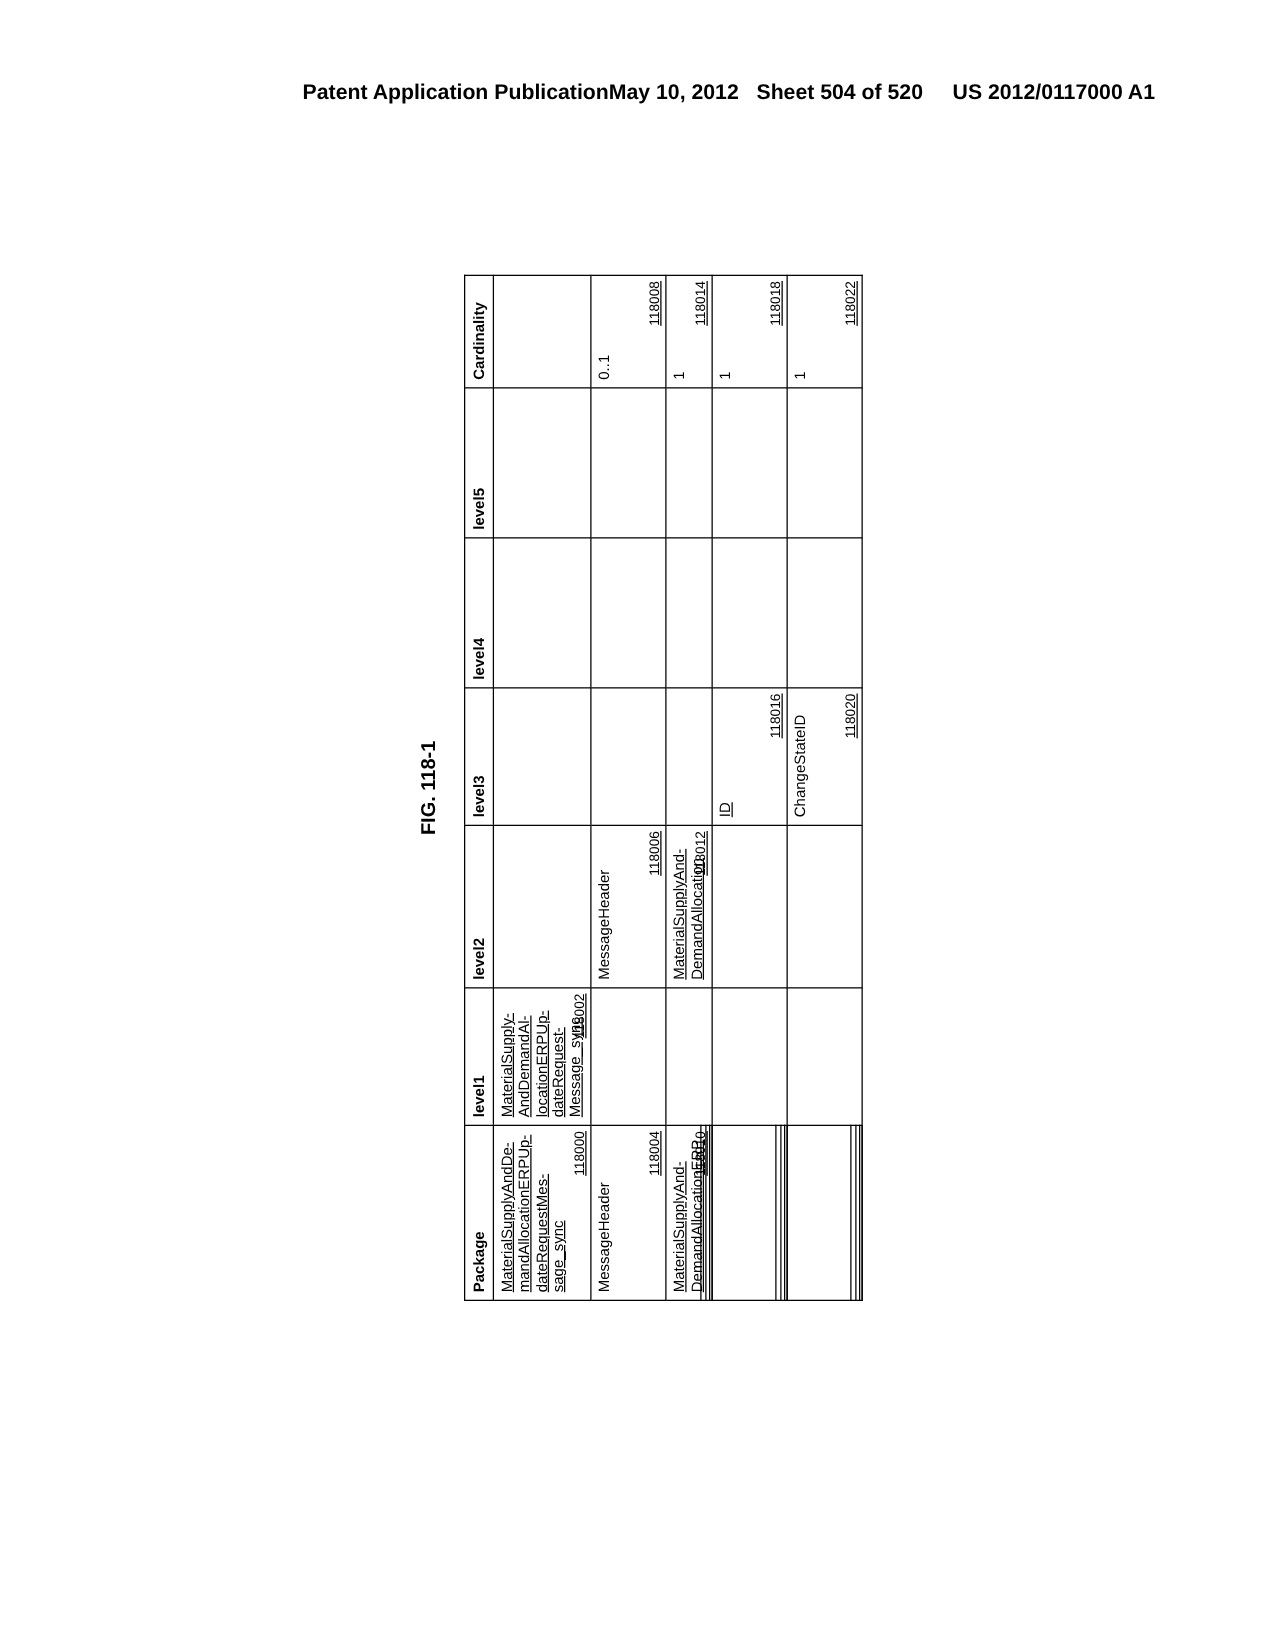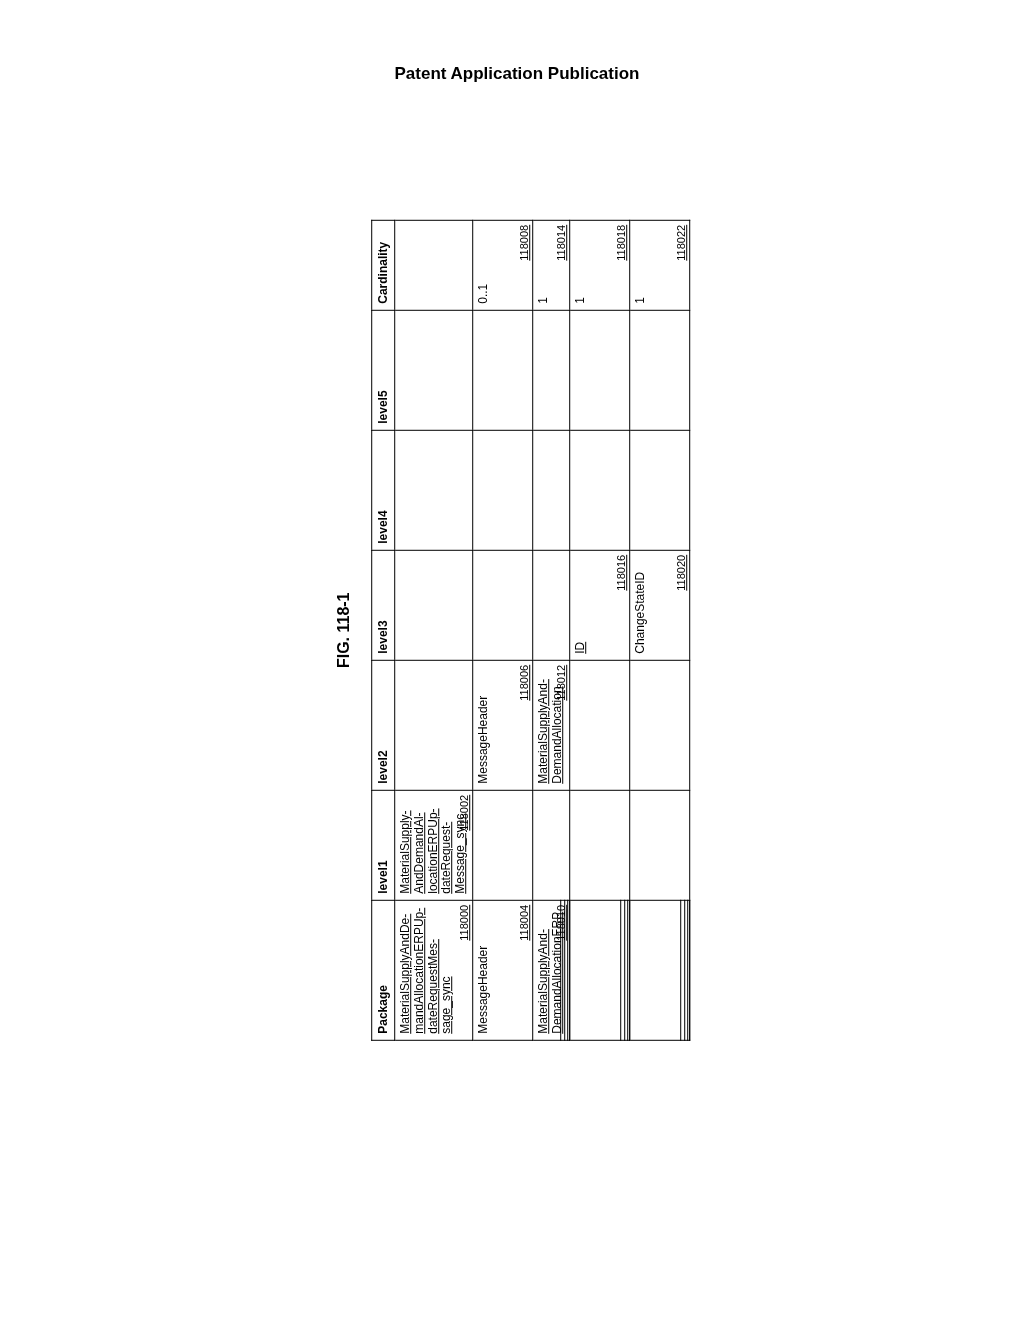--- a/index.html
+++ b/index.html
@@ -10,21 +10,21 @@
       font-family: Arial, Helvetica, sans-serif;
       position: relative;
     }
     .header {
       position: absolute;
       top: 64px;
       left: 0;
       width: 100%;
       padding: 0 100px 0 110px;
       display: flex;
-      justify-content: center;
+      justify-content: flex-end;
       font-size: 17px;
       font-weight: bold;
     }
     .header-left { }
     .header-right { }
     .figure-area {
       position: absolute;
       top: 180px;
       left: 0;
       width: 1024px;
@@ -109,20 +109,25 @@
       position: absolute;
       left: 0; right: 0; top: 6px;
       border-top: 1px solid #000;
     }
   </style>
 </head>
 <body>
 
 <div class="header">
   <span class="header-left">Patent Application Publication</span>
+  <span class="header-right">
+    <span>May 10, 2012</span>&nbsp;&nbsp;
+    <span>Sheet 504 of 520</span>&nbsp;&nbsp;&nbsp;&nbsp;
+    <span>US 2012/0117000 A1</span>
+  </span>
 </div>
 
 <div class="figure-area">
   <div class="rotated-wrap">
     <div class="fig-title">FIG. 118-1</div>
     <table class="fig">
       <colgroup>
         <col class="col-package">
           <col class="col-l1">
           <col class="col-l2">

